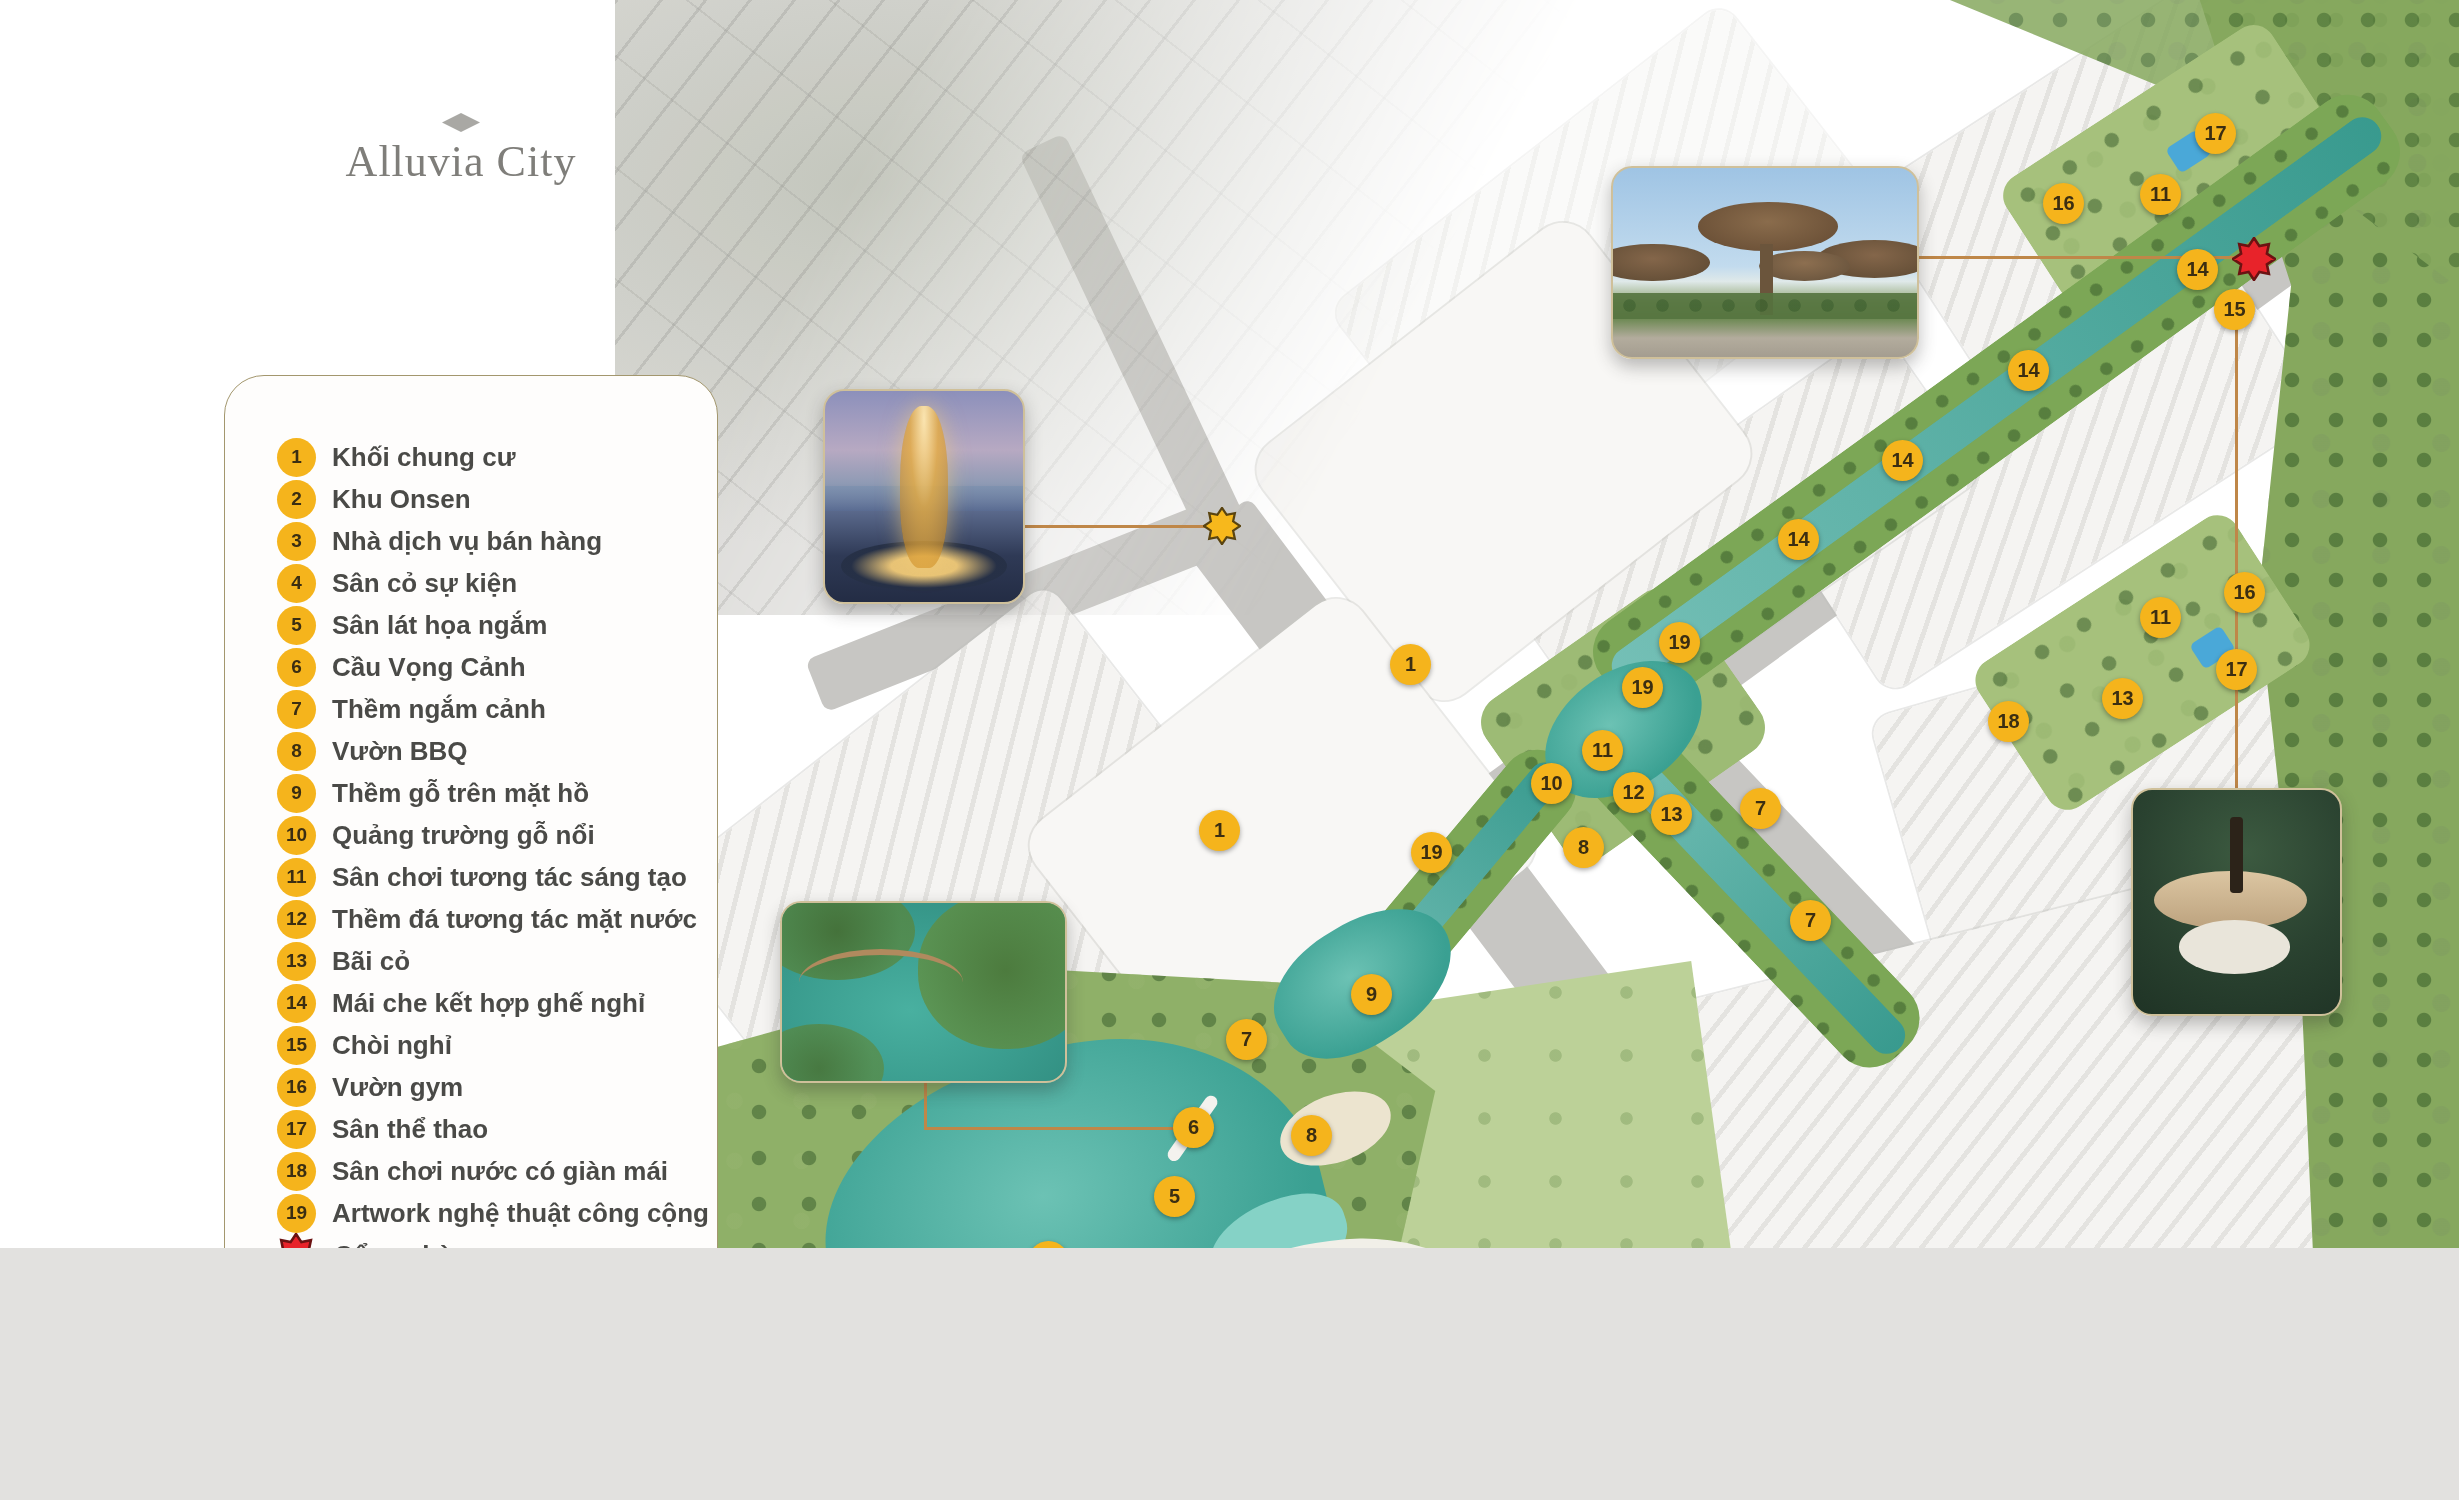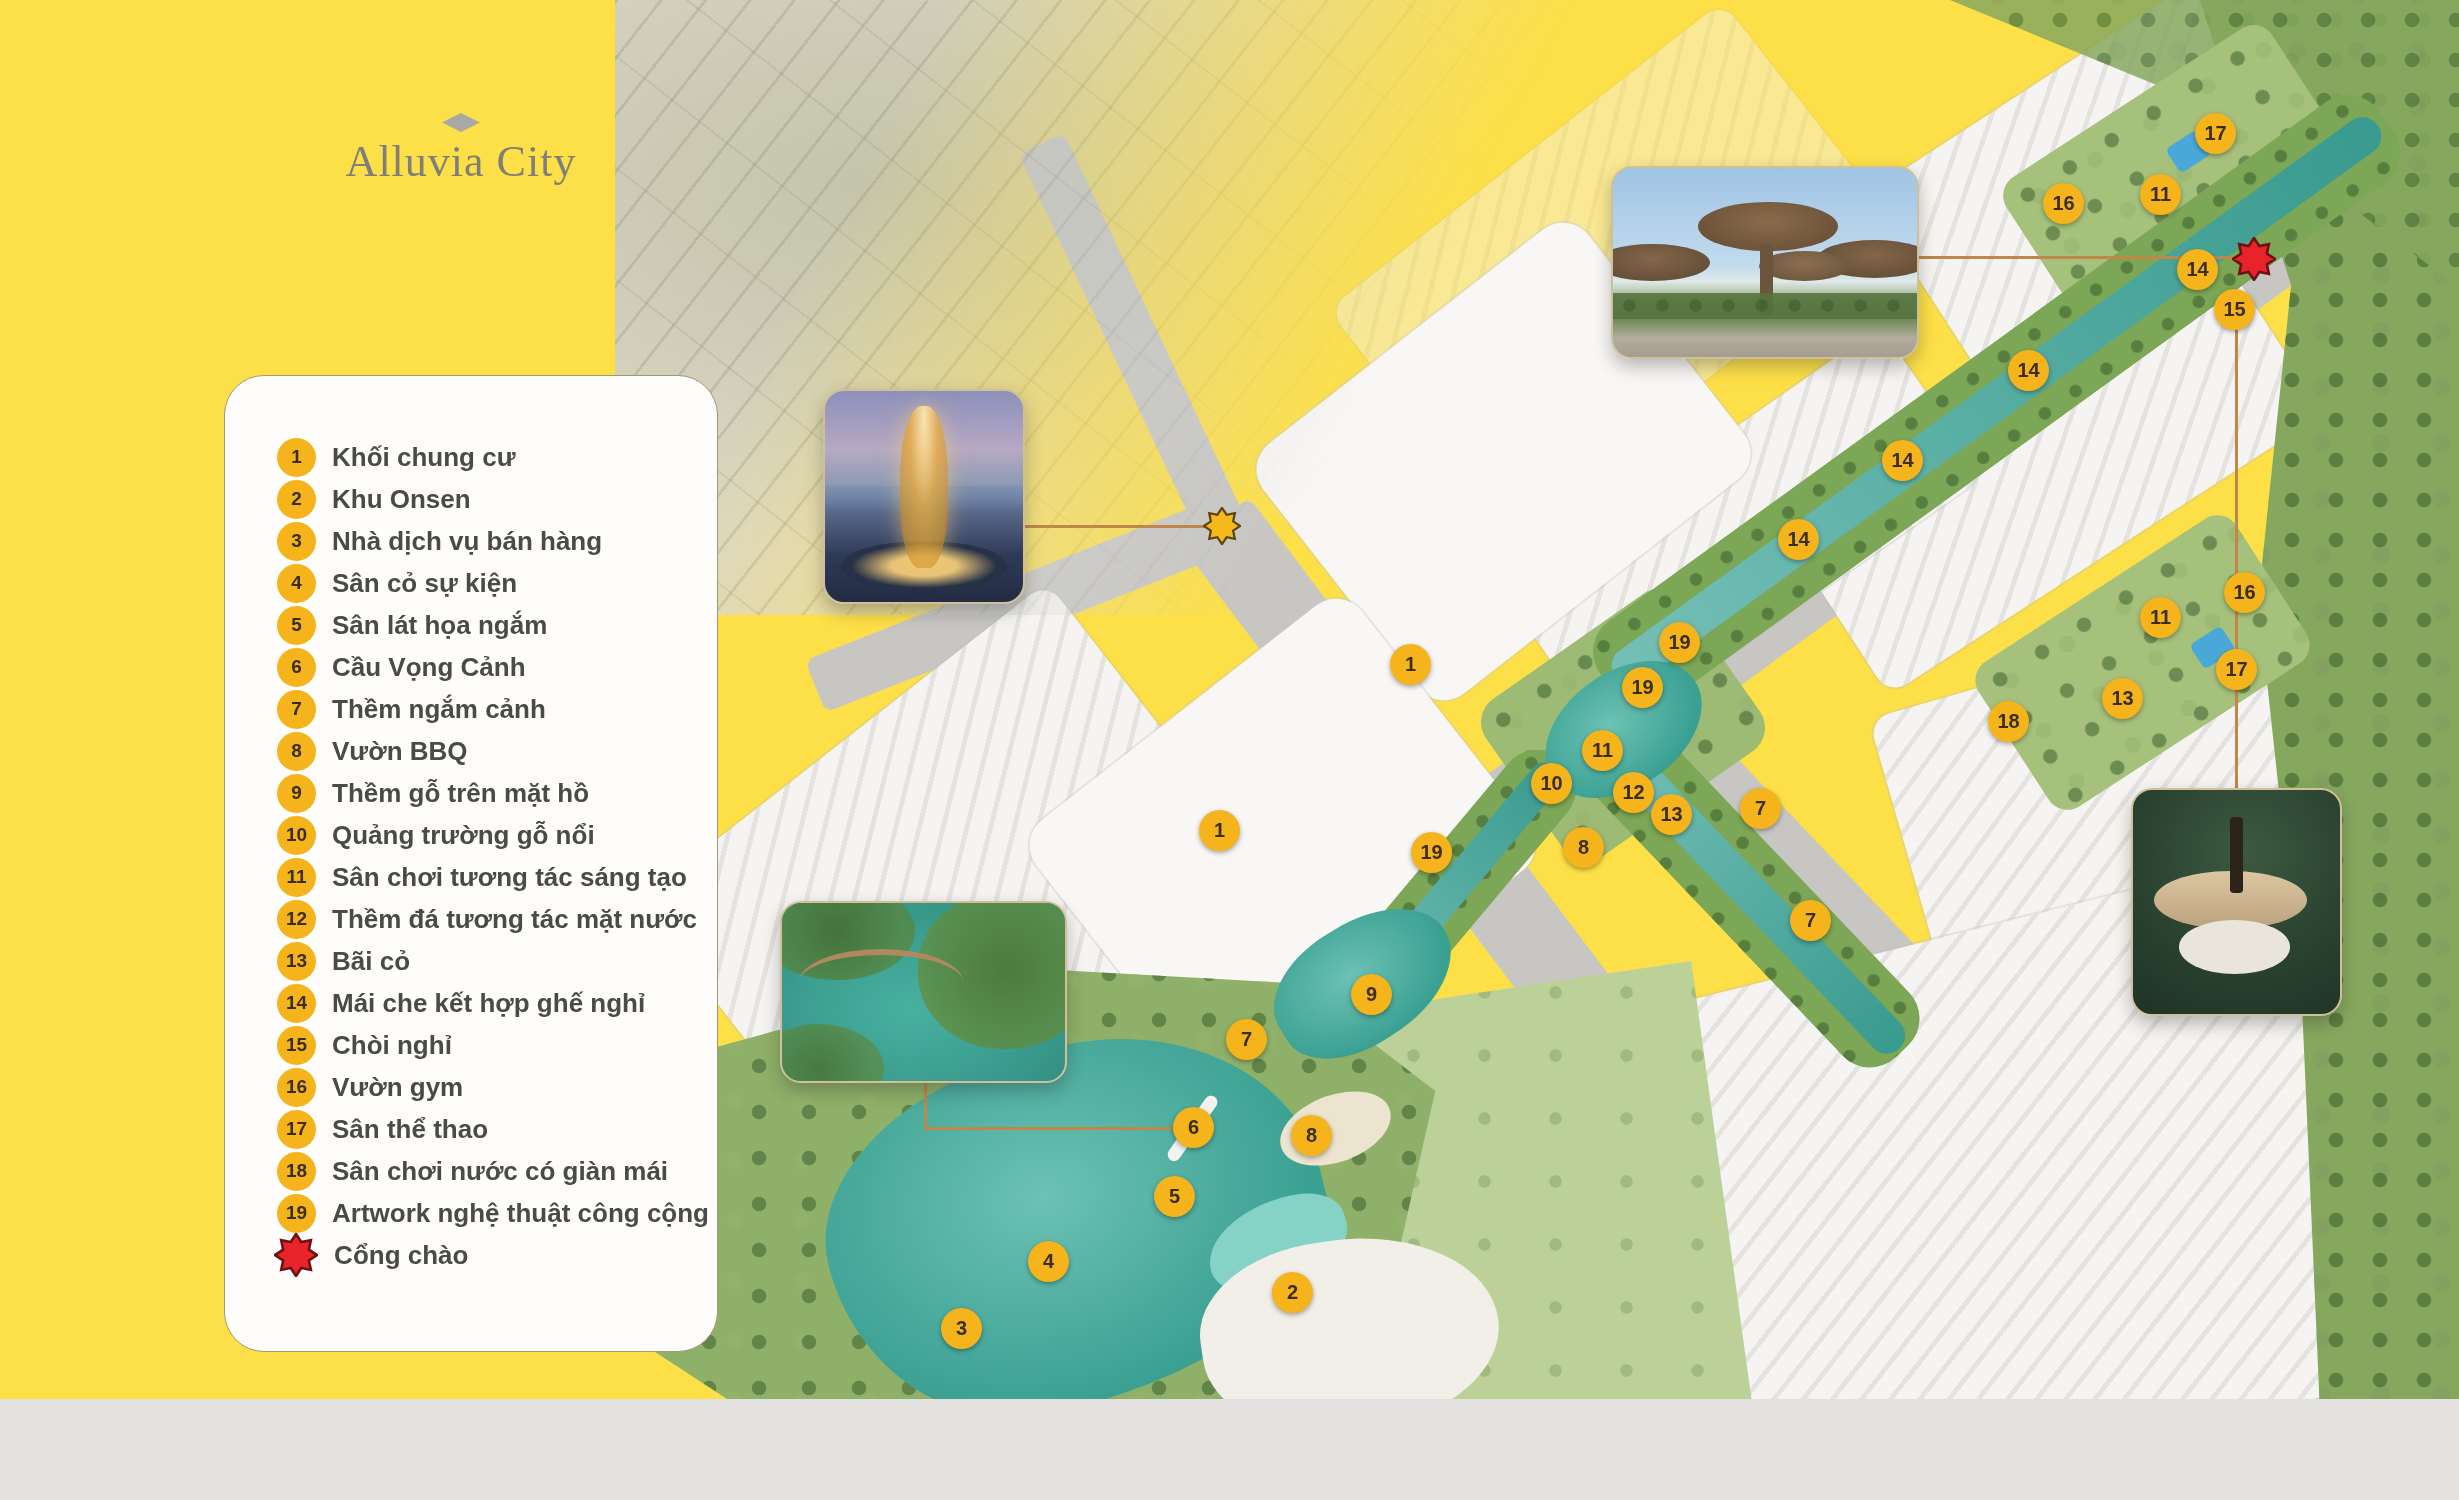--- a/index.html
+++ b/index.html
@@ -1,17 +1,17 @@
 <!DOCTYPE html>
 <html><head>
 <meta charset="utf-8">
 <style>
   html,body{margin:0;padding:0;background:#e2e1df;}
-  .canvas{position:relative;width:2459px;height:1399px;overflow:hidden;
-          background:#fde047;font-family:"Liberation Sans",sans-serif;}
+  .canvas{position:relative;width:2459px;height:1248px;overflow:hidden;
+          background:#ffffff;font-family:"Liberation Sans",sans-serif;}
   .abs{position:absolute;}
 
   
   .road{position:absolute;background:#c7c6c3;border-radius:9.6px;z-index:1;}
   .blocks{position:absolute;z-index:2;border-radius:21px;
           background:repeating-linear-gradient(142deg,#e4e3e0 0 4.8px,#f5f4f2 4.8px 23px);
           box-shadow:0 0 0 1.9px rgba(190,189,185,.35);}
   .parcel{position:absolute;z-index:2;background:#f8f7f5;border-radius:33px;
           box-shadow:0 0 0 1.9px rgba(200,199,195,.4);}
   .green{position:absolute;z-index:2;}

